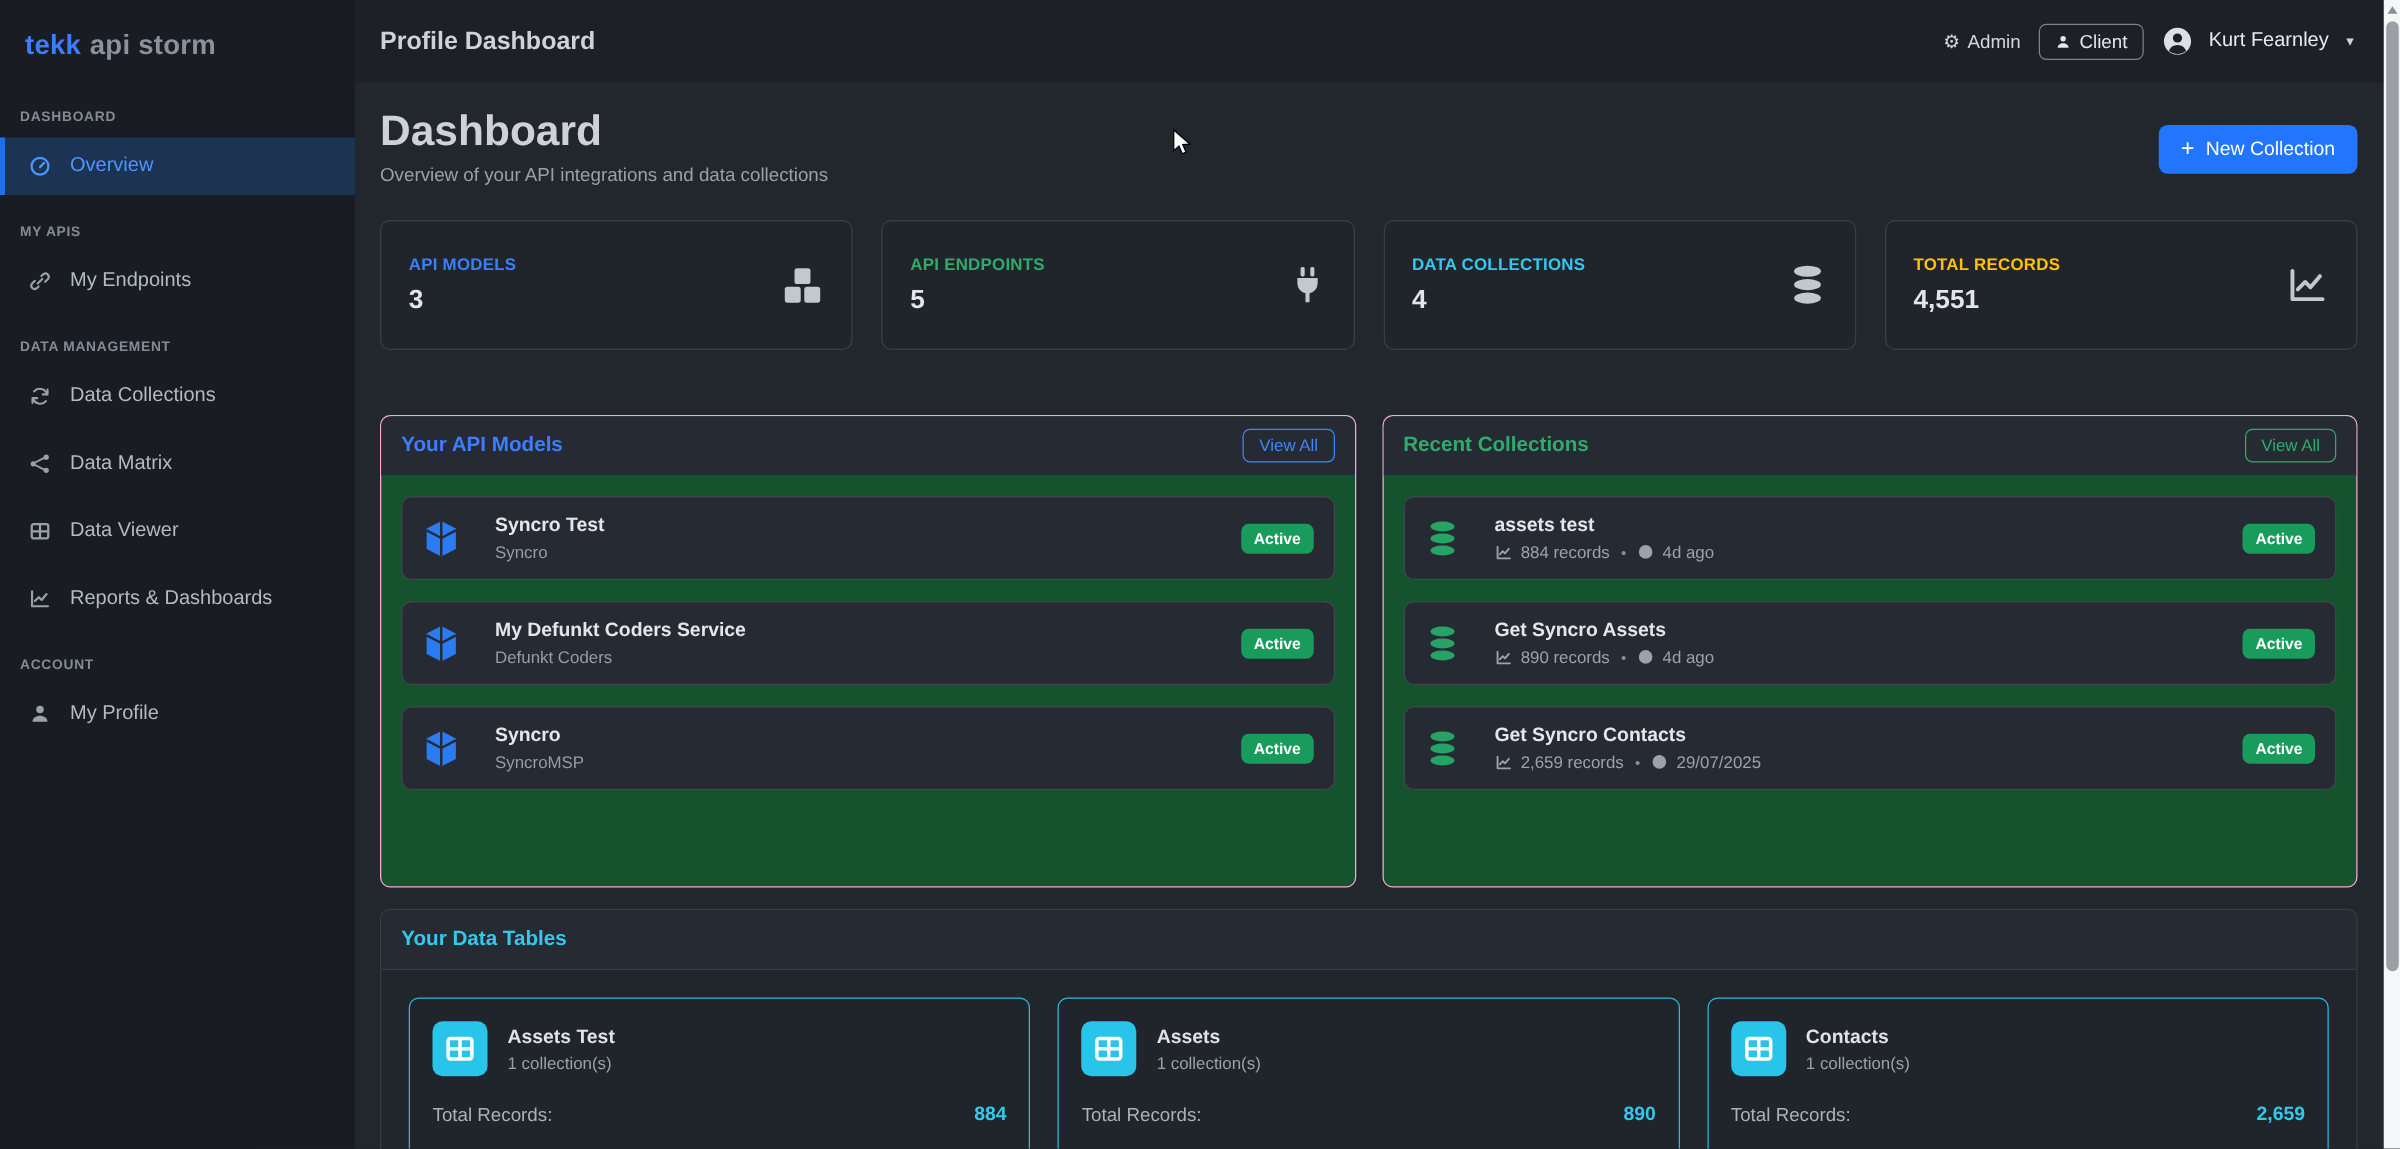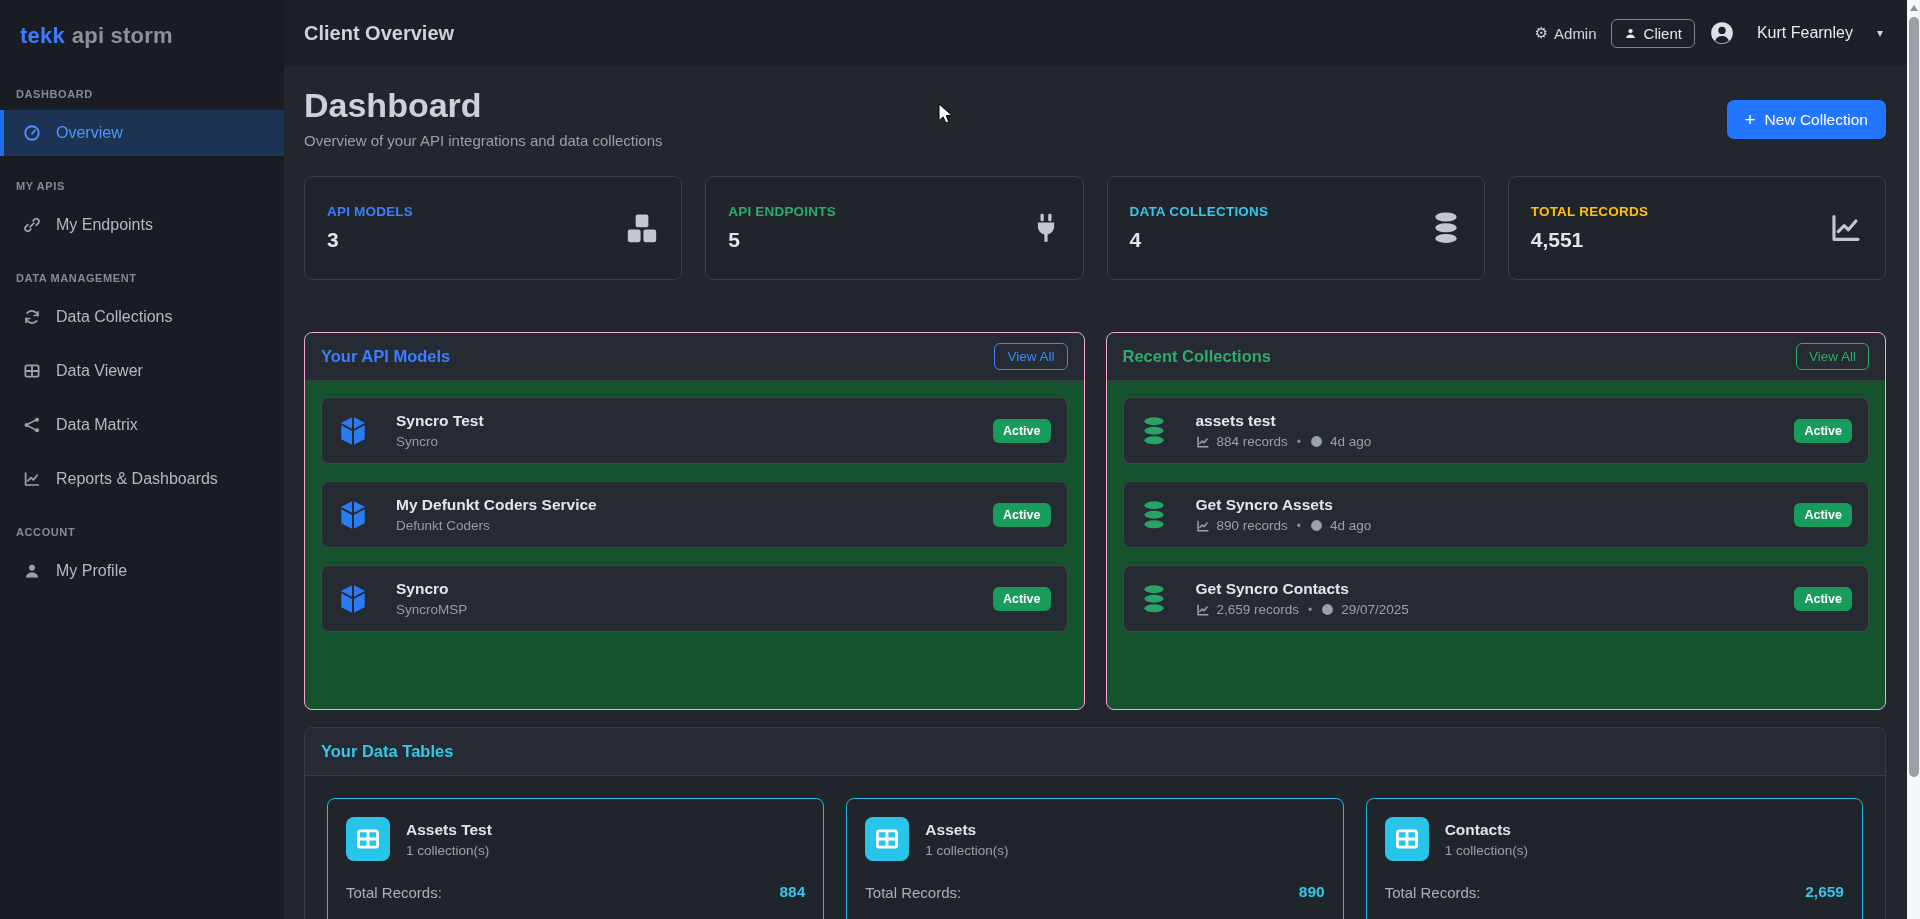--- a/index.html
+++ b/index.html
@@ -25,21 +25,21 @@
 
   
   .rightcol { flex:1; display:flex; flex-direction:column; height:100%; }
   .navbar { height:66px; min-height:66px; background:#1d2127; display:flex; align-items:center; padding:0 24px 0 20px; }
   .nav-title { font-size:20px; font-weight:700; color:#ced3d9; }
   .nav-right { margin-left:auto; display:flex; align-items:center; gap:14px; }
   .nav-admin { display:flex; align-items:center; gap:6px; color:#d2d7dd; font-size:15px; cursor:pointer; }
   .gear { font-size:15px; color:#d2d7dd; }
   .client-btn { display:flex; align-items:center; gap:7px; border:1px solid #7b828b; border-radius:6px;
     padding:5px 12px; color:#e3e7eb; font-size:15px; cursor:pointer; background:transparent; }
-  .user-menu { display:flex; align-items:center; gap:22px; color:#e8ebee; font-size:16px; cursor:pointer; }
+  .user-menu { display:flex; align-items:center; gap:12px; color:#e8ebee; font-size:16px; cursor:pointer; }
   .caret { font-size:12px; color:#cfd4da; margin-left:2px; }
 
   
   .main { flex:1; padding:20px 21px 0 20px; overflow:hidden; position:relative; }
   .page-head { position:relative; margin-bottom:27px; }
   .page-title { font-size:34px; font-weight:700; color:#ced2d8; }
   .page-sub { margin-top:7px; font-size:15px; color:#99a0a8; }
   .new-collection { position:absolute; top:14px; right:0; background:#2175ff; color:#fff; border:none;
     border-radius:7px; height:39px; padding:0 18px; font-size:15.5px; font-family:inherit; cursor:pointer;
     display:flex; align-items:center; gap:9px; }
@@ -145,40 +145,40 @@
             <path d="M20 5v5h-5"></path>
             <path d="M19.5 10a8 8 0 0 0-13.8-3.2"></path>
             <path d="M4 19v-5h5"></path>
             <path d="M4.5 14a8 8 0 0 0 13.8 3.2"></path>
           </svg>
       </span>
       <span>Data Collections</span>
     </div>
     <div class="side-item">
       <span class="sicon">
-        <svg width="18" height="18" viewBox="0 0 24 24" fill="none" stroke="currentColor" stroke-width="2.4">
-            <rect x="3.2" y="4.5" width="17.6" height="15" rx="1.8"></rect>
-            <path d="M3.2 12h17.6M12 4.5v15"></path>
-          </svg>
-      </span>
-      <span>Data Viewer</span>
-    </div>
-    <div class="side-item">
-      <span class="sicon">
         <svg width="18" height="18" viewBox="0 0 24 24" fill="currentColor">
             <circle cx="4.8" cy="12" r="2.8"></circle>
             <circle cx="18.6" cy="5" r="2.8"></circle>
             <circle cx="18.6" cy="19" r="2.8"></circle>
             <path d="M6.8 10.7l9.6-4.9M6.8 13.3l9.6 4.9" stroke="currentColor" stroke-width="2"></path>
           </svg>
       </span>
       <span>Data Matrix</span>
     </div>
     <div class="side-item">
       <span class="sicon">
+        <svg width="18" height="18" viewBox="0 0 24 24" fill="none" stroke="currentColor" stroke-width="2.4">
+            <rect x="3.2" y="4.5" width="17.6" height="15" rx="1.8"></rect>
+            <path d="M3.2 12h17.6M12 4.5v15"></path>
+          </svg>
+      </span>
+      <span>Data Viewer</span>
+    </div>
+    <div class="side-item">
+      <span class="sicon">
         <svg width="18" height="18" viewBox="0 0 24 24" fill="none" stroke="currentColor" stroke-width="2.3" stroke-linecap="round" stroke-linejoin="round">
             <path d="M3.5 4v16h17"></path>
             <path d="M6.5 14.5l4.2-4.2 3 3 5.3-6.3"></path>
           </svg>
       </span>
       <span>Reports &amp; Dashboards</span>
     </div>
 
     <div class="side-section-label">ACCOUNT</div>
     <div class="side-item">
@@ -188,21 +188,21 @@
             <path d="M4 20.5c0-4.2 3.8-6.5 8-6.5s8 2.3 8 6.5z"></path>
           </svg>
       </span>
       <span>My Profile</span>
     </div>
   </nav>
 
   <div class="rightcol">
 
     <header class="navbar">
-      <div class="nav-title">Client Overview</div>
+      <div class="nav-title">Profile Dashboard</div>
       <div class="nav-right">
         <div class="nav-admin">
           <span class="gear">⚙</span>
           <span>Admin</span>
         </div>
         <button class="client-btn">
           <span>
             <svg width="13" height="13" viewBox="0 0 24 24" fill="#e3e7eb">
                 <circle cx="12" cy="7.5" r="4"></circle>
                 <path d="M4 20.5c0-4.2 3.8-6.5 8-6.5s8 2.3 8 6.5z"></path>

